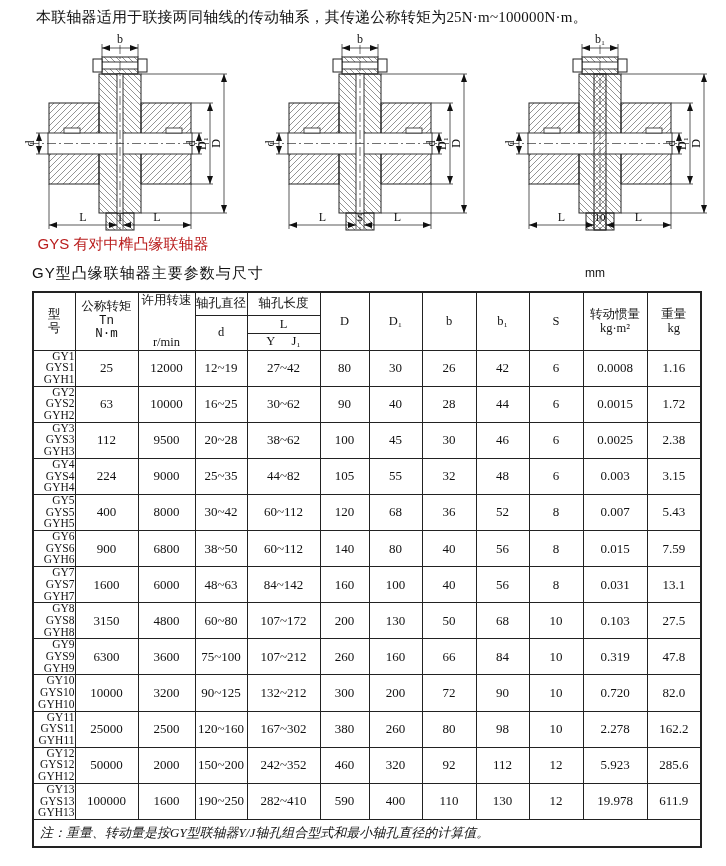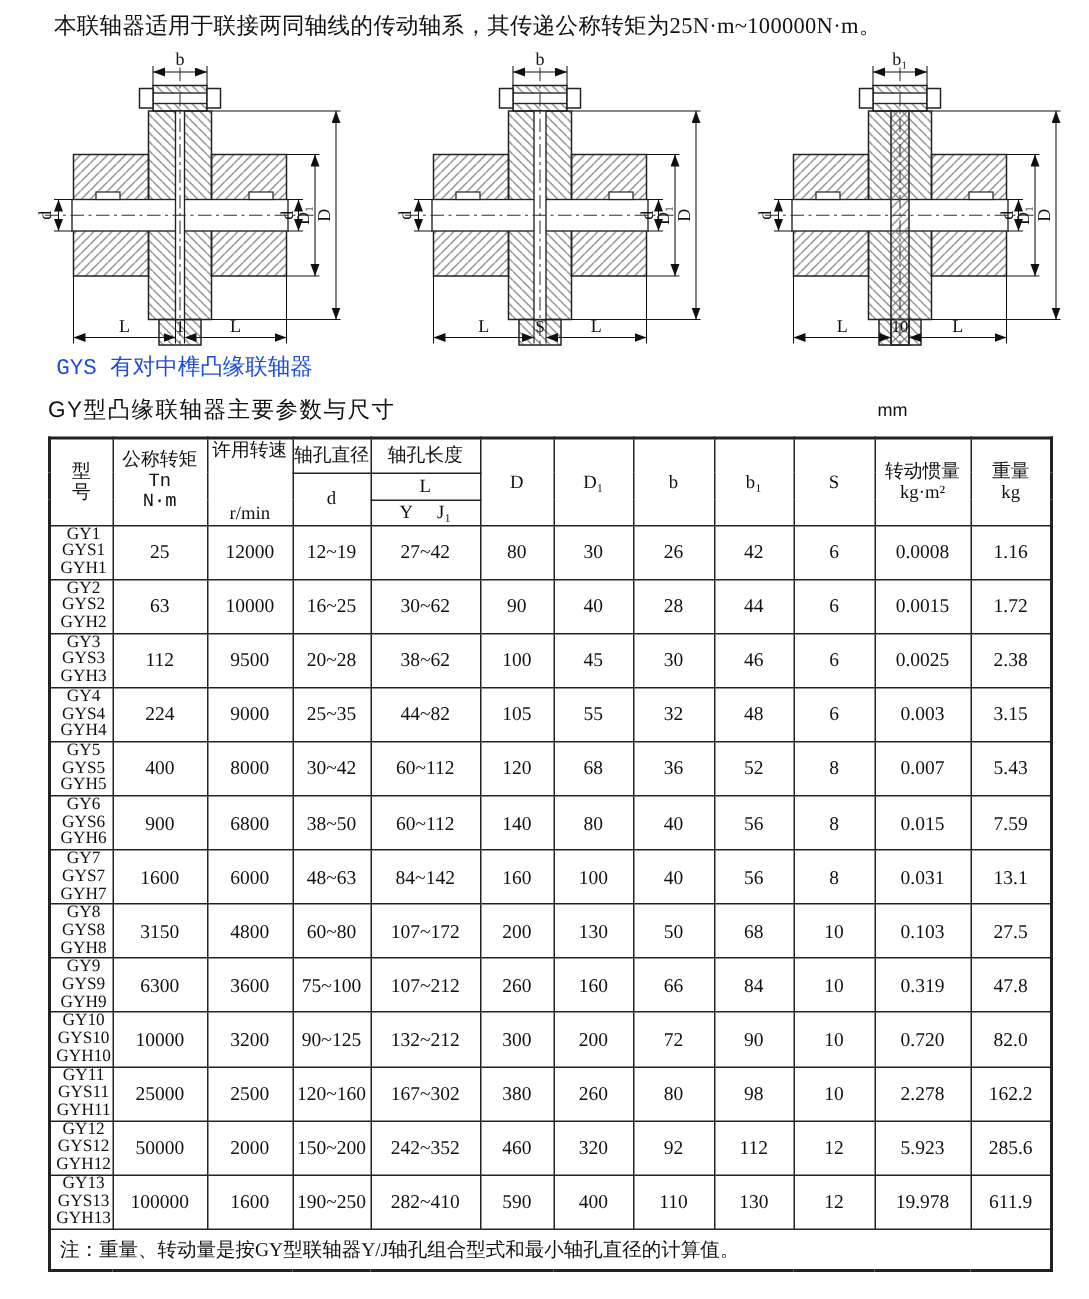--- a/index.html
+++ b/index.html
@@ -6,44 +6,44 @@
   body {
     width:726px; height:866px; background:#ffffff; color:#111;
     font-family:"Liberation Serif","DejaVu Serif",serif;
     position:relative; overflow:hidden;
   }
   .intro { margin:8px 0 0 36px; font-size:15px; letter-spacing:.2px; }
   .drawings { display:flex; justify-content:space-between; padding:4px 4px 0 4px; }
   figure { margin:0; width:238px; text-align:center; }
   svg.drw { width:234px; height:204px; display:block; margin:0 auto; }
   figcaption {
-    font-family:Liberation Mono, monospace;
-    font-size:15px; margin-top:0; color:#1d4ed8; white-space:nowrap;
+    font-family:Liberation Sans, sans-serif;
+    font-size:15px; margin-top:0; color:#b91c1c; white-space:nowrap;
   }
   .title-row {
     position:relative; margin:10px 0 0 32px; width:668px; 
     font-family:"Liberation Sans","DejaVu Sans",sans-serif; font-size:15px; letter-spacing:1px;
   }
   .unit { position:absolute; left:553px; top:2px; font-size:12px; letter-spacing:0; }
   table {
     border-collapse:collapse; table-layout:fixed; width:668px;
     margin:8px 0 0 32px; border:2px solid #222;
   }
   th,td { border:1px solid #222; padding:0; text-align:center; font-weight:normal; overflow:hidden; }
   th { font-size:12.5px; }
   td { font-size:13px; }
   tr.h1 { height:23px; } tr.h2 { height:18px; } tr.h3 { height:17px; }
   tbody tr { height:35.5px; }
   .stack { display:flex; flex-direction:column; justify-content:center; align-items:center; }
   .stack span { line-height:14px; }
   .torque span { line-height:13.5px;font-family:Liberation Mono, monospace; }
   .speed span.gap { margin-bottom:28px; }
   .yj { display:flex; justify-content:center; gap:16px; }
-  .models { text-align:center; padding-left:3px; font-size:11.5px; line-height:11.7px; font-family:"Liberation Serif","DejaVu Serif",serif; }
-  .note-row td { height:26px; text-align:left; padding-left:6px; font-size:13px; }
+  .models { text-align:right; padding-left:3px; font-size:11.5px; line-height:11.7px; font-family:"Liberation Serif","DejaVu Serif",serif; }
+  .note-row td { height:26px; text-align:left; padding-left:6px; font-size:13px;font-style:italic; }
 </style>
 </head>
 <body>
 
 <p class="intro">本联轴器适用于联接两同轴线的传动轴系，其传递公称转矩为25N·m~100000N·m。</p>
 
 <div class="drawings">
   <figure>
     <svg class="drw" viewBox="0 -6 234 204">
         <defs>

